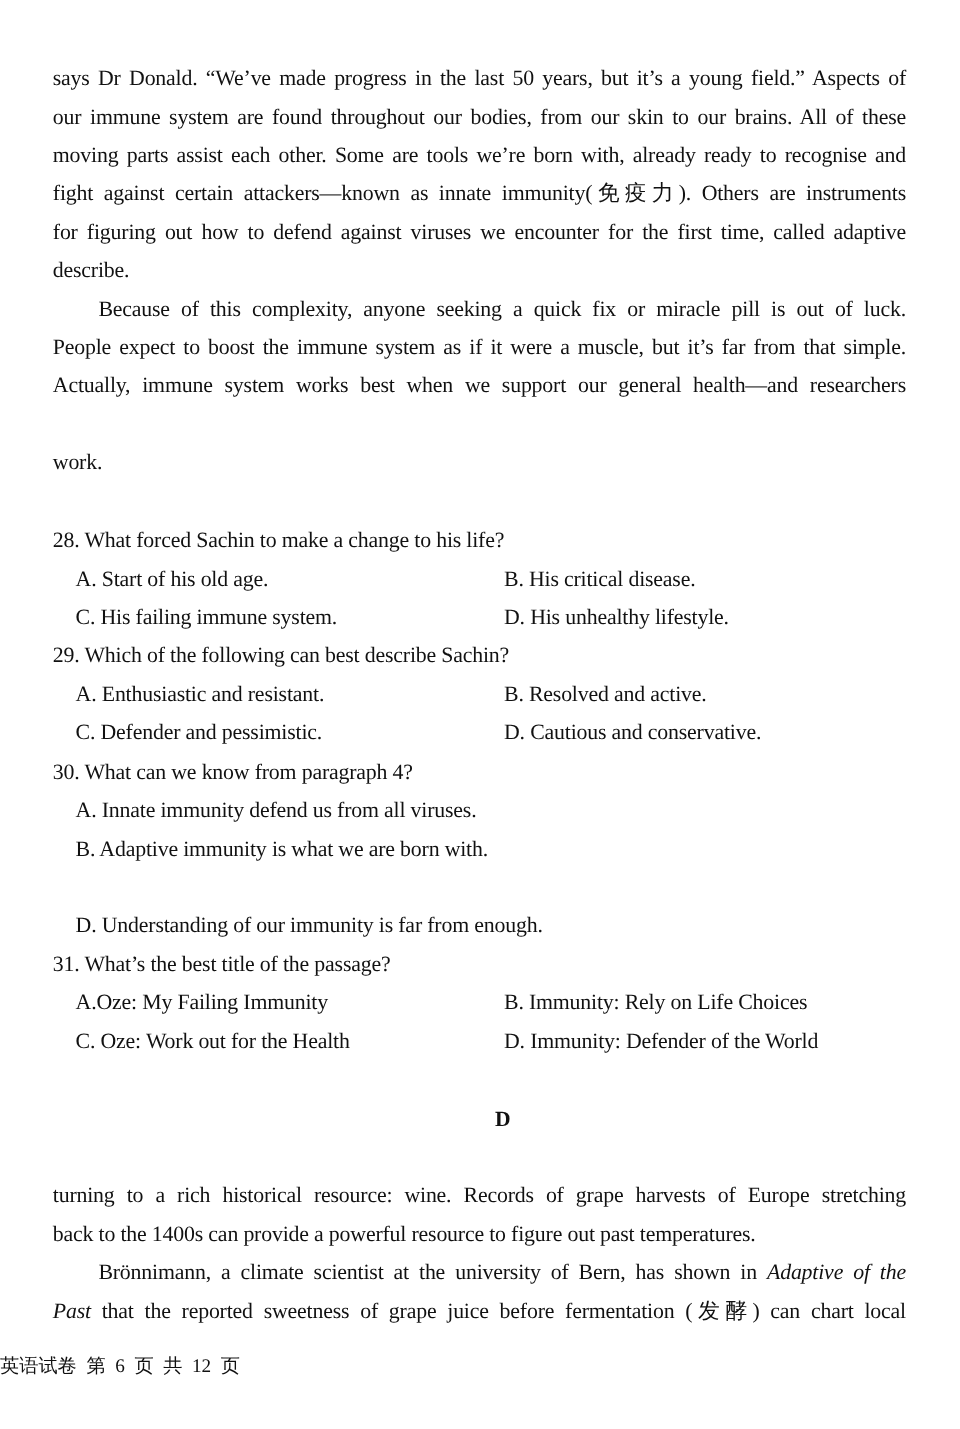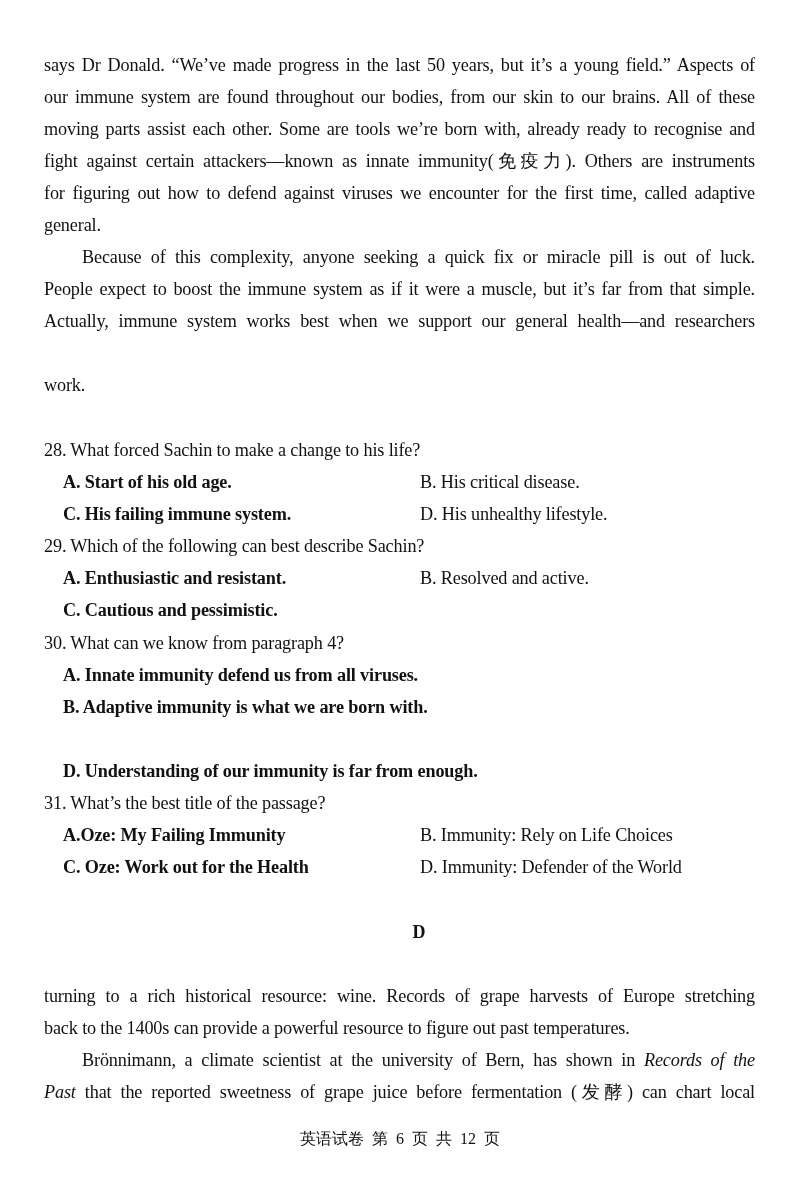--- a/index.html
+++ b/index.html
@@ -10,73 +10,74 @@
   }
   .page { position: absolute; left: 0; top: 0; width: 732px; height: 1191px; }
   .line {
     position: absolute; left: 44px; width: 711px;
     font-size: 18.2px; line-height: 22px; white-space: nowrap;
     letter-spacing: -0.15px;
   }
   .just { text-align: justify; text-align-last: justify; }
   .indent { left: 82px; width: 673px; }
   .opt { position: absolute; font-size: 18.2px; line-height: 22px; white-space: nowrap; letter-spacing: -0.15px; }
-  .optA { left: 63px; font-weight: bold; }
+  .optA { left: 63px; }
   .optB { left: 420px; }
   .q { position: absolute; left: 44px; font-size: 18.2px; line-height: 22px; white-space: nowrap; letter-spacing: -0.15px; }
   .section-title { position: absolute; left: 0; width: 838px; text-align: center; font-weight: bold; font-size: 18px; line-height: 22px; }
-  .footer { position: absolute; left: 0; width: 800px; text-align: center; font-size: 16px; line-height: 20px; word-spacing: 4px; }
+  .footer { position: absolute; left: 0; width: 800px; font-size: 16px; line-height: 20px; word-spacing: 4px; }
   i { font-style: italic; }
 </style>
 </head>
 <body>
 
 <div class="page">
 
   <div class="line just" style="top:54px">says Dr Donald. “We’ve made progress in the last 50 years, but it’s a young field.” Aspects of</div>
   <div class="line just" style="top:86px">our immune system are found throughout our bodies, from our skin to our brains. All of these</div>
   <div class="line just" style="top:118px">moving parts assist each other. Some are tools we’re born with, already ready to recognise and</div>
   <div class="line just" style="top:150px">fight against certain attackers—known as innate immunity(免疫力). Others are instruments</div>
   <div class="line just" style="top:182px">for figuring out how to defend against viruses we encounter for the first time, called adaptive</div>
-  <div class="line" style="top:214px">general.</div>
+  <div class="line" style="top:214px">describe.</div>
 
   <div class="line just" style="top:278px">People expect to boost the immune system as if it were a muscle, but it’s far from that simple.</div>
   <div class="line just indent" style="top:246px">Because of this complexity, anyone seeking a quick fix or miracle pill is out of luck.</div>
   <div class="line just" style="top:310px">Actually, immune system works best when we support our general health—and researchers</div>
   <div class="line" style="top:374px">work.</div>
 
   <div class="q" style="top:439px">28. What forced Sachin to make a change to his life?</div>
   <div class="opt optA" style="top:471px">A. Start of his old age.</div>
   <div class="opt optB" style="top:471px">B. His critical disease.</div>
   <div class="opt optA" style="top:503px">C. His failing immune system.</div>
   <div class="opt optB" style="top:503px">D. His unhealthy lifestyle.</div>
 
   <div class="q" style="top:535px">29. Which of the following can best describe Sachin?</div>
   <div class="opt optA" style="top:567px">A. Enthusiastic and resistant.</div>
   <div class="opt optB" style="top:567px">B. Resolved and active.</div>
-  <div class="opt optA" style="top:599px">C. Cautious and pessimistic.</div>
+  <div class="opt optA" style="top:599px">C. Defender and pessimistic.</div>
+  <div class="opt optB" style="top:599px">D. Cautious and conservative.</div>
 
   <div class="q" style="top:632px">30. What can we know from paragraph 4?</div>
   <div class="opt optA" style="top:664px">A. Innate immunity defend us from all viruses.</div>
   <div class="opt optA" style="top:696px">B. Adaptive immunity is what we are born with.</div>
   <div class="opt optA" style="top:760px">D. Understanding of our immunity is far from enough.</div>
 
   <div class="q" style="top:792px">31. What’s the best title of the passage?</div>
   <div class="opt optA" style="top:824px">A.Oze: My Failing Immunity</div>
   <div class="opt optB" style="top:824px">B. Immunity: Rely on Life Choices</div>
   <div class="opt optA" style="top:856px">C. Oze: Work out for the Health</div>
   <div class="opt optB" style="top:856px">D. Immunity: Defender of the World</div>
 
   <div class="section-title" style="top:921px">D</div>
   <div class="line just" style="top:985px">turning to a rich historical resource: wine. Records of grape harvests of Europe stretching</div>
   <div class="line" style="top:1017px">back to the 1400s can provide a powerful resource to figure out past temperatures.</div>
 
   <div class="line just indent" style="top:1049px">
     <span>Brönnimann, a climate scientist at the university of Bern, has shown in</span>
-    <i>Records of the</i>
+    <i>Adaptive of the</i>
   </div>
   <div class="line just" style="top:1081px">
     <i>Past</i>
     <span>that the reported sweetness of grape juice before fermentation (发酵) can chart local</span>
   </div>
 
   <div class="footer" style="top:1129px">英语试卷 第 6 页 共 12 页</div>
 </div>
 
 </body></html>

